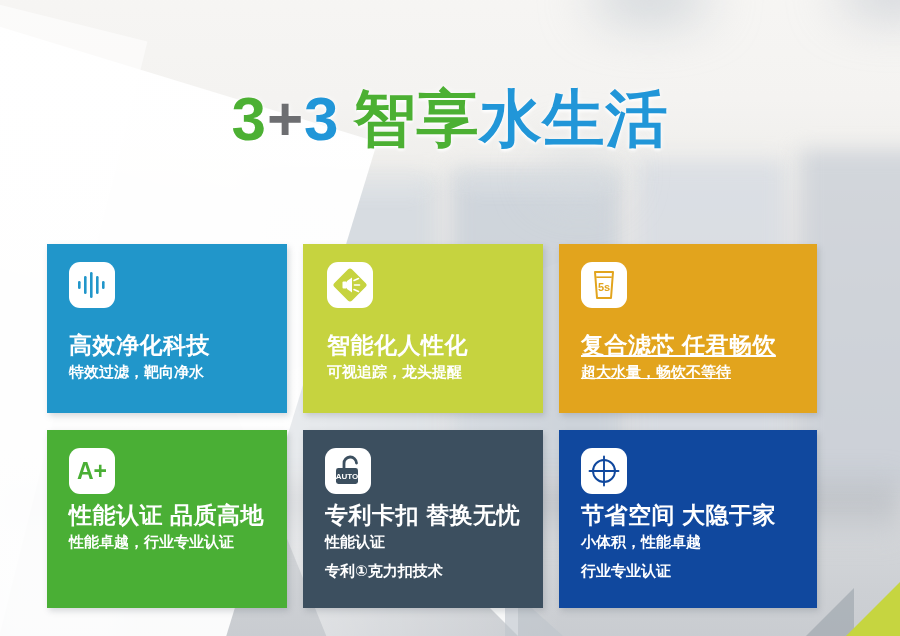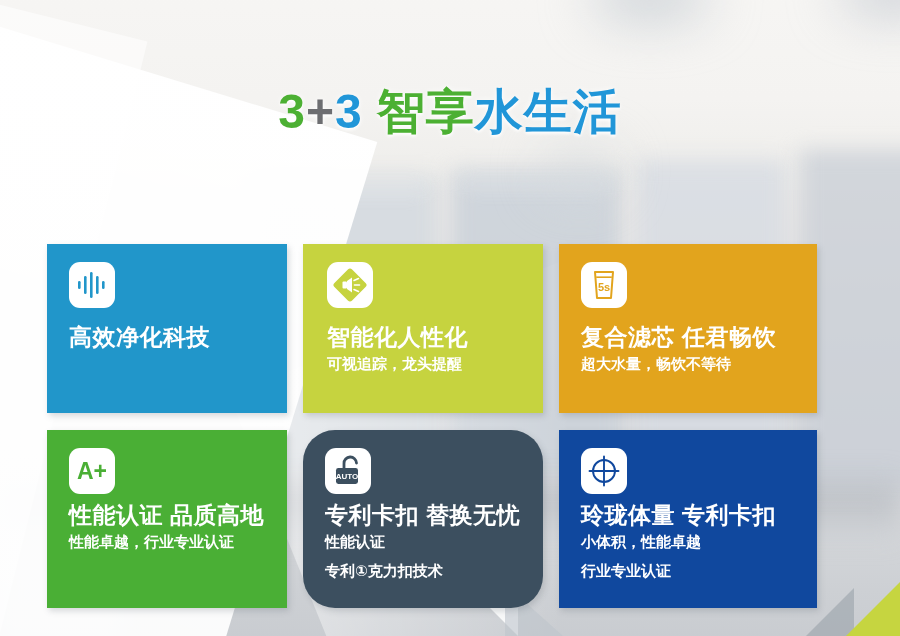--- a/index.html
+++ b/index.html
@@ -131,21 +131,21 @@
     border-width: 52px 0 0 58px;
     border-color: transparent transparent transparent rgba(190,196,204,.6);
   }
 
   
   .title {
     position: absolute;
     left: 0; right: 0;
     top: 88px;
     text-align: center;
-    font-size: 48px;
+    font-size: 62px;
     font-weight: bold;
     line-height: 1;
     letter-spacing: 1px;
     white-space: nowrap;
     text-shadow: 0 2px 3px rgba(255,255,255,.9), 0 0 6px rgba(255,255,255,.8);
   }
   .title span { display: inline-block; }
   .t-green { color: #4cb033; }
   .t-gray  { color: #6d6e71; }
   .t-blue  { color: #2196d8; }
@@ -166,44 +166,44 @@
   .card {
     position: relative;
     padding: 18px 0 0 22px;
     box-sizing: border-box;
     box-shadow: 2px 3px 6px rgba(80,90,100,.22);
     color: #ffffff;
     overflow: hidden;
   }
   .c-blue   { background: #2196ca; }
   .c-lime   { background: #c6d33f; padding-left: 24px; }
-  .c-amber  { background: #e2a41d; }
+  .c-amber  { background: #e2a41d; text-decoration: underline; }
   .c-green  { background: #4aaf35; }
-  .c-slate  { background: #3c4f5f; border-radius: 32px; }
+  .c-slate  { background: #3c4f5f; }
   .c-navy   { background: #10489e; }
 
   .icon-box {
     width: 46px;
     height: 46px;
     border-radius: 11px;
     background: #ffffff;
     display: flex;
     align-items: center;
     justify-content: center;
   }
   .icon-box svg { display: block; }
   .icon-text {
     font-size: 23px;
     font-weight: bold;
     line-height: 1;
     font-family: "Liberation Sans", sans-serif;
   }
 
   .card-title {
-    margin-top: 16px;
+    margin-top: 24px;
     font-size: 23px;
     font-weight: bold;
     letter-spacing: .5px;
     line-height: 1.15;
     white-space: nowrap;
   }
   .card-sub {
     margin-top: 4px;
     font-size: 15px;
     font-weight: bold;
@@ -260,20 +260,21 @@
           <g fill="#2196ca">
             <rect x="1" y="9" width="2.6" height="8" rx="1.3"></rect>
             <rect x="7" y="4" width="2.6" height="18" rx="1.3"></rect>
             <rect x="13" y="0" width="2.6" height="26" rx="1.3"></rect>
             <rect x="19" y="4" width="2.6" height="18" rx="1.3"></rect>
             <rect x="25" y="9" width="2.6" height="8" rx="1.3"></rect>
           </g>
         </svg>
       </div>
       <div class="card-title">高效净化科技</div>
+      <div class="card-sub">特效过滤，靶向净水</div>
     </div>
 
     <div class="card c-lime">
       <div class="icon-box">
         <svg width="34" height="34" viewBox="0 0 34 34" aria-hidden="true">
           <rect x="4.5" y="4.5" width="25" height="25" rx="3" fill="#c6d33f" transform="rotate(45 17 17)"></rect>
           <g fill="#ffffff">
             <rect x="9.5" y="13.5" width="4.5" height="7" rx="1"></rect>
             <polygon points="14,13 19,9.5 19,24.5 14,21"></polygon>
           </g>
@@ -324,19 +325,19 @@
     <div class="card c-navy row-2">
       <div class="icon-box">
         <svg width="32" height="32" viewBox="0 0 32 32" aria-hidden="true">
           <g stroke="#10489e" stroke-width="1.9" fill="none" stroke-linecap="round">
             <circle cx="16" cy="16" r="11"></circle>
             <line x1="16" y1="1.5" x2="16" y2="30.5"></line>
             <line x1="1.5" y1="16" x2="30.5" y2="16"></line>
           </g>
         </svg>
       </div>
-      <div class="card-title">玲珑体量 专利卡扣</div>
+      <div class="card-title">节省空间 大隐于家</div>
       <div class="card-sub">小体积，性能卓越</div>
       <div class="card-sub-2">行业专业认证</div>
     </div>
 
   </div>
 </div>
 
 </body></html>

